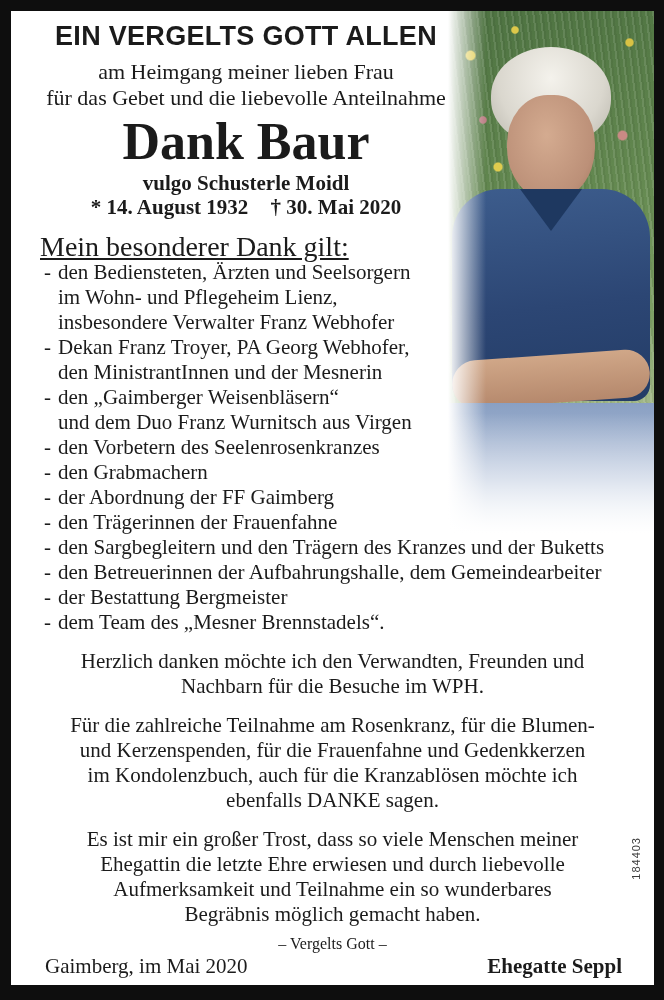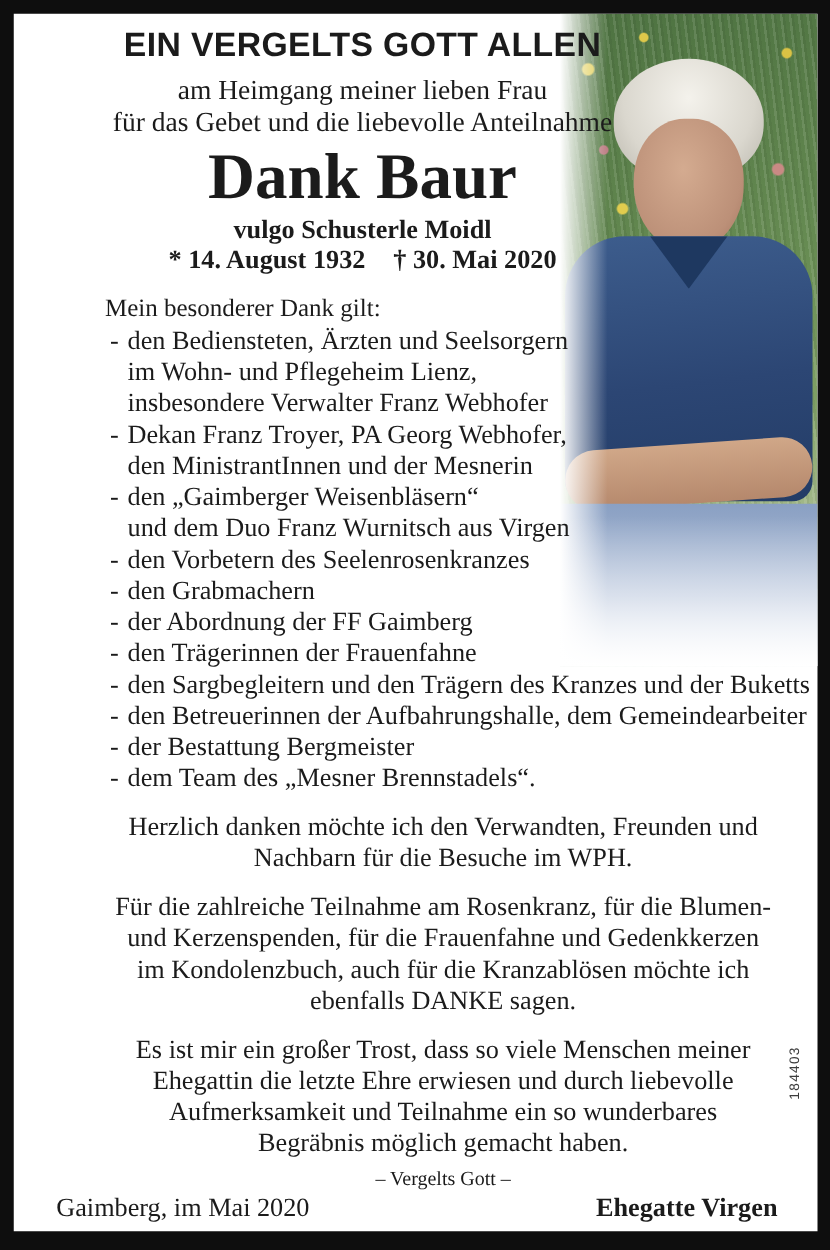--- a/index.html
+++ b/index.html
@@ -70,35 +70,35 @@
   }
   .jeans{
     position:absolute;left:0;right:0;top:392px;height:130px;
     background:linear-gradient(#8aa0c3,#b0bfd8 58%,#e0e7f0);
   }
   .fade-left{position:absolute;left:0;top:0;bottom:0;width:38px;
     background:linear-gradient(to right,#ffffff,rgba(255,255,255,0));}
   .fade-bottom{position:absolute;left:0;right:0;bottom:0;height:120px;
     background:linear-gradient(to top,#ffffff,rgba(255,255,255,0));}
   
-  .content{position:relative;z-index:2;padding-left:44px;}
+  .content{position:relative;z-index:2;}
   .top{margin:8px 0 0 19px;width:432px;text-align:center;}
   .headline{
     font-family:"Liberation Sans", sans-serif;
     font-weight:bold;font-size:27px;line-height:34px;letter-spacing:0.3px;
   }
   .intro-line{font-size:22px;line-height:26px;margin-top:0;}
   .intro-block{margin-top:6px;}
   .name{font-size:52px;line-height:58px;font-weight:bold;margin-top:2px;}
   .vulgo{font-size:21px;line-height:24px;font-weight:bold;}
   .dates{font-size:21px;line-height:24px;font-weight:bold;}
   .dates .birth{font-family:Liberation Serif, serif;}
   .dates .death{margin-left:17px;}
   .thanks{margin:15px 0 0 29px;}
-  .thanks-heading{font-size:20px;line-height:26px;}
+  .thanks-heading{font-size:28px;line-height:26px;text-decoration:underline;}
   .thx-line{display:flex;font-size:21px;line-height:25px;white-space:nowrap;margin-left:4px;}
   .dash{width:14px;flex:0 0 14px;}
   .paras{text-align:center;}
   .para{margin-top:14px;}
   .para:first-child{}
   .para-line{font-size:21px;line-height:25px;}
   .closing{text-align:center;font-size:16px;line-height:25px;margin-top:4px;}
   .bottom-row{
     position:absolute;left:0;right:0;bottom:6px;z-index:2;
     display:flex;justify-content:space-between;
@@ -227,19 +227,19 @@
             <div class="para-line">Aufmerksamkeit und Teilnahme ein so wunderbares</div>
             <div class="para-line">Begräbnis möglich gemacht haben.</div>
         </div>
       </div>
 
       <div class="closing">– Vergelts Gott –</div>
     </div>
 
     <div class="bottom-row">
       <span class="place-date">Gaimberg, im Mai 2020</span>
-      <span class="signature">Ehegatte Virgen</span>
+      <span class="signature">Ehegatte Seppl</span>
     </div>
 
     <div class="print-id">184403</div>
 
   </div>
 </div>
 
 </body></html>

